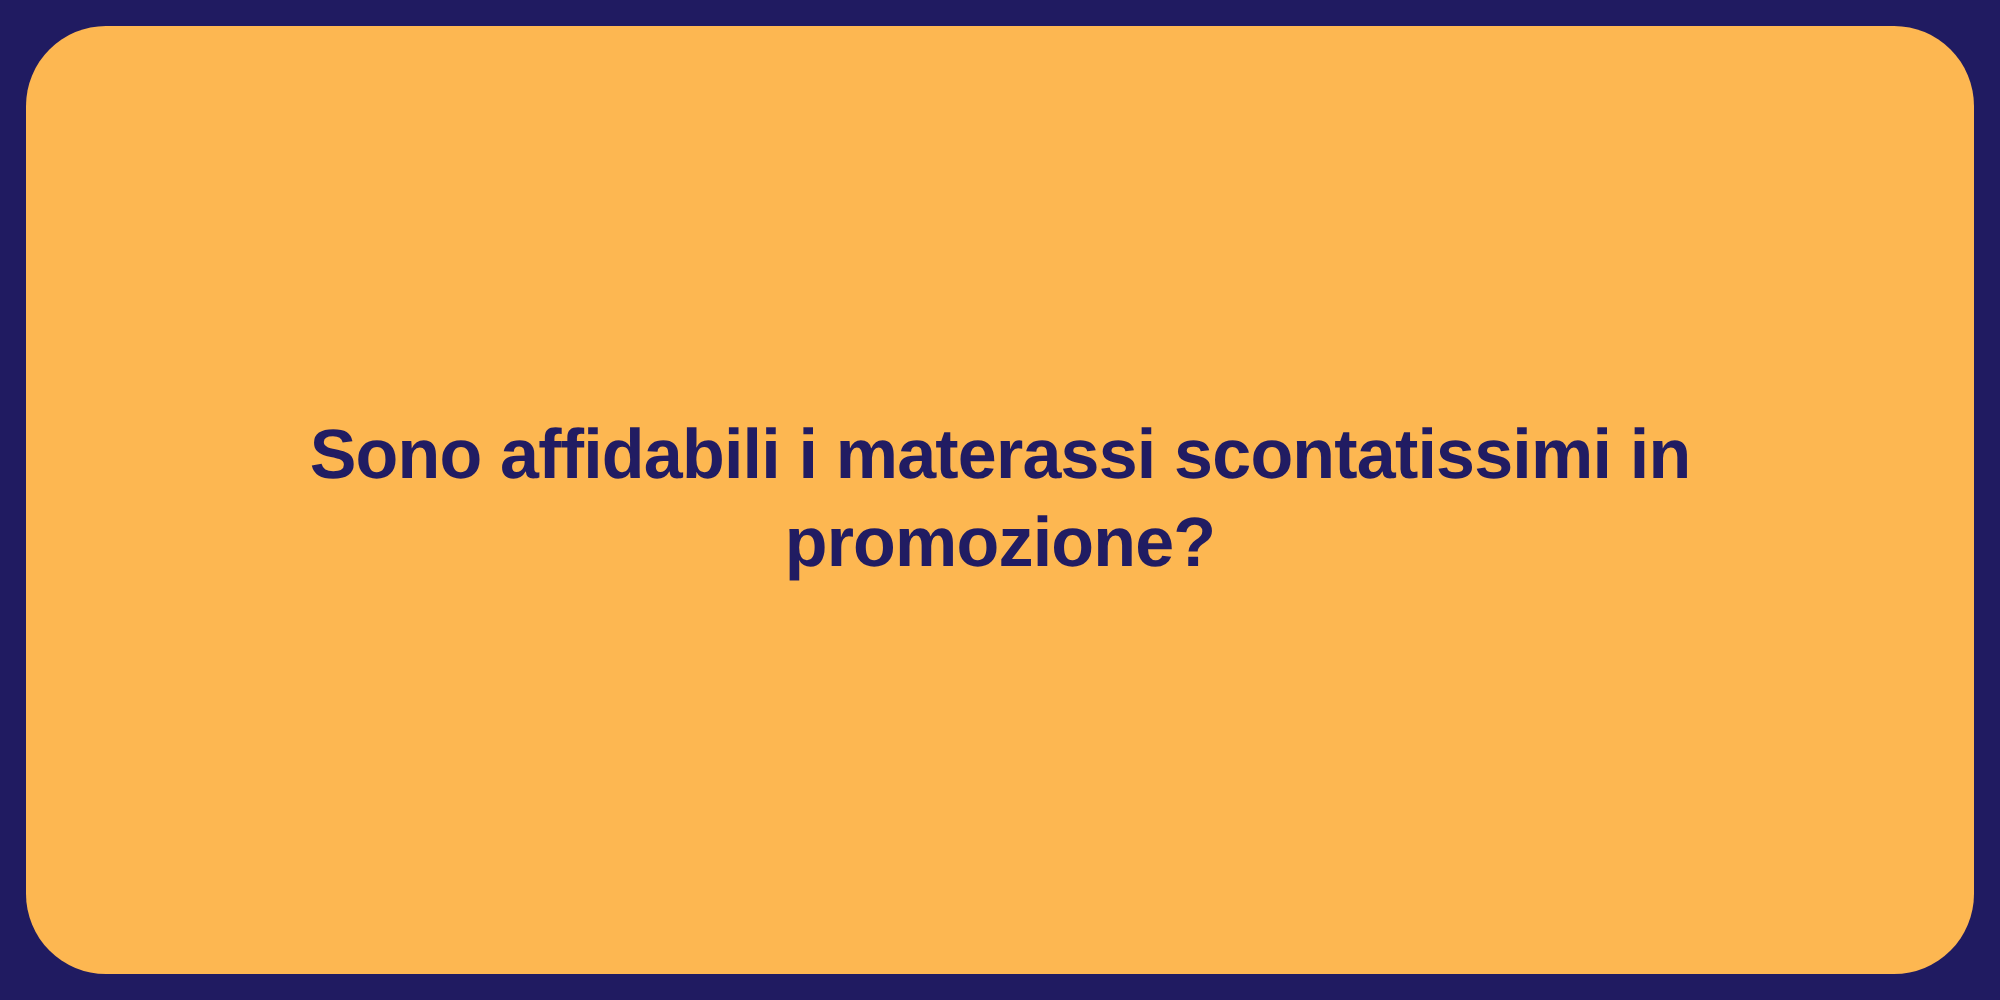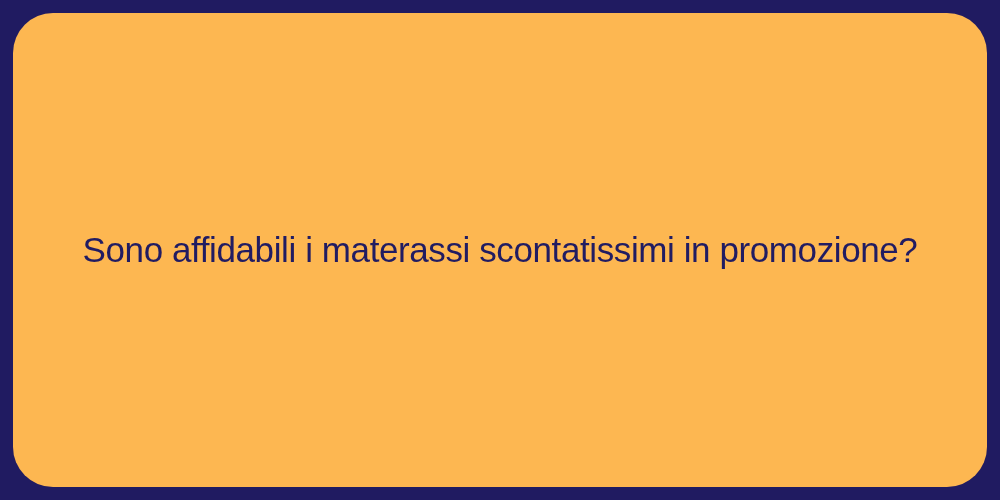--- a/index.html
+++ b/index.html
@@ -36,21 +36,21 @@
     display: flex;
     align-items: center;
     justify-content: center;
     padding: 0 34px;
   }
 
   .headline {
     margin: 0;
     font-family: "Liberation Sans", sans-serif;
     font-size: 35px;
-    font-weight: normal;
+    font-weight: bold;
     line-height: 1.25;
     letter-spacing: -0.4px;
     color: #211C62;
     text-align: center;
     max-width: 900px;
     word-wrap: break-word;
   }
 </style>
 </head>
 <body>

